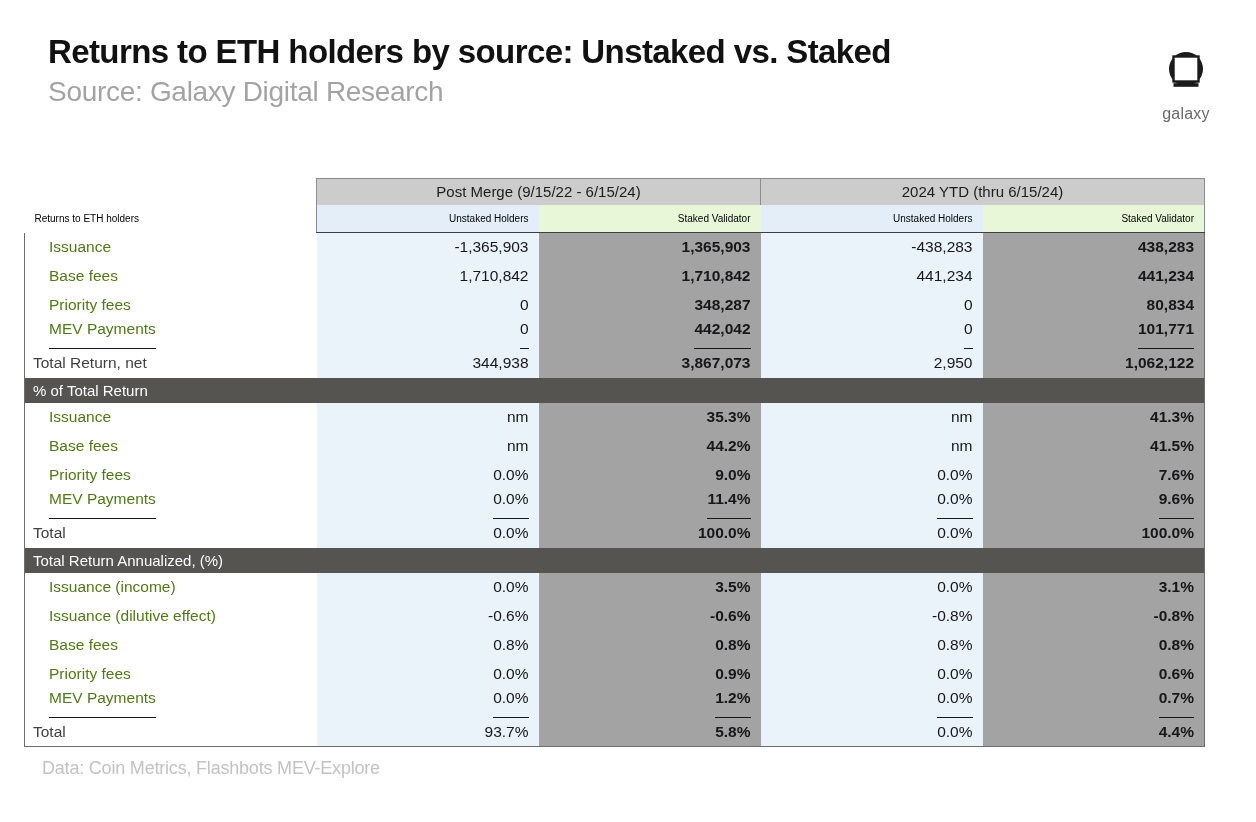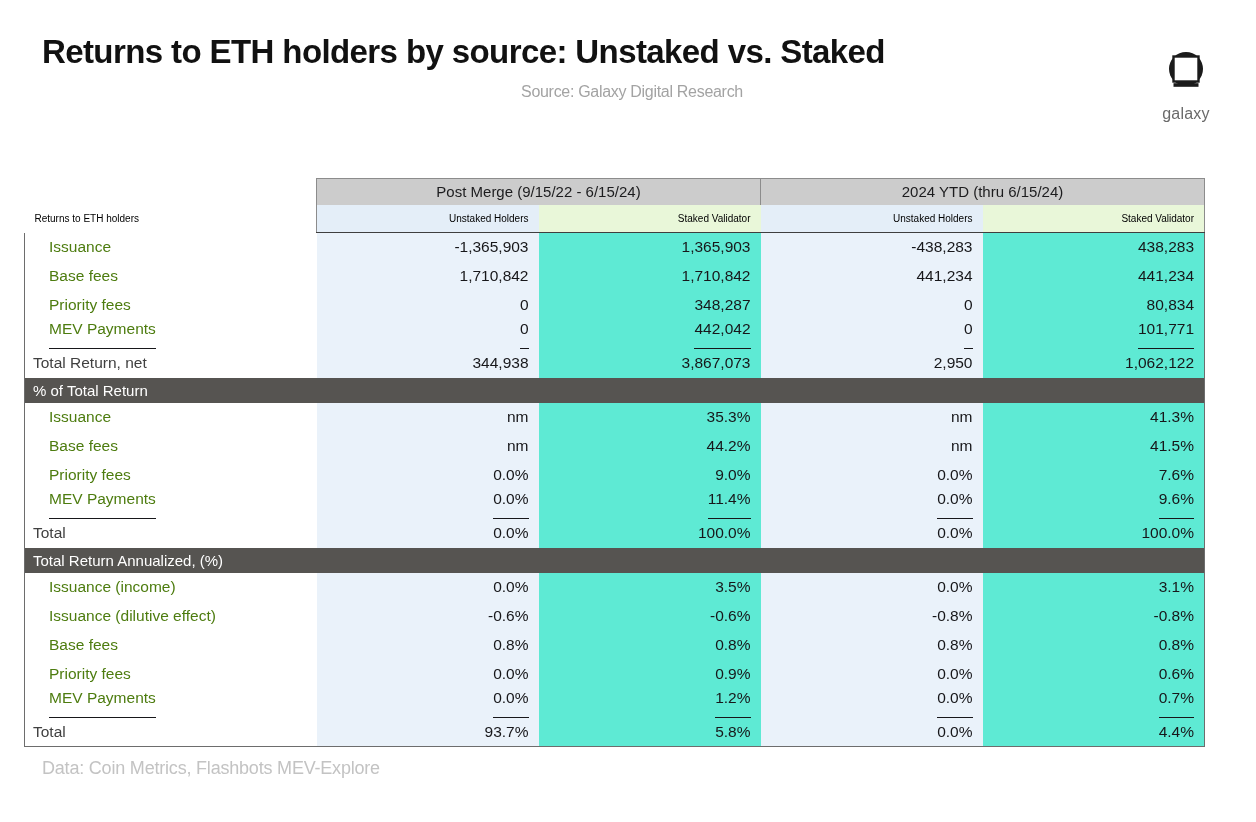--- a/index.html
+++ b/index.html
@@ -14,41 +14,40 @@
     position: relative;
     width: 1256px;
     height: 822px;
     background: #ffffff;
     overflow: hidden;
   }
 
   
   .header {
     position: absolute;
-    left: 42px;
+    left: 48px;
     top: 32px;
     width: 1180px;
   }
   .title {
     font-size: 33px;
     font-weight: bold;
     color: #111111;
     letter-spacing: -0.6px;
     line-height: 40px;
     white-space: nowrap;
   }
   .subtitle {
     margin-top: 6px;
-    font-size: 16px;
+    font-size: 28px;
     font-weight: normal;
     color: #a3a3a3;
     letter-spacing: -0.3px;
     line-height: 27px;
     white-space: nowrap;
-    text-align: center;
   }
 
   
   .logo-wrap {
     position: absolute;
     right: 34px;
     top: 48px;
     width: 72px;
     text-align: center;
   }
@@ -77,21 +76,21 @@
   }
   table.grid col.c-label { width: 292px; }
   table.grid col.c-val   { width: 222px; }
 
   td, th { padding: 0; font-weight: normal; vertical-align: middle; }
 
   
   .bg-blue  { background: #e4eef8; }
   .bg-green { background: #e9f7d9; }
   .bg-blue-l  { background: #eaf2fa; }
-  .bg-green-l { background: #5eead4; }
+  .bg-green-l { background: #a3a3a3; font-weight: bold; }
 
   
   .period-row td {
     height: 26px;
     background: #cccccc;
     text-align: center;
     font-size: 15px;
     color: #1c1c1e;
     border-top: 1px solid #8c8c8c;
   }

